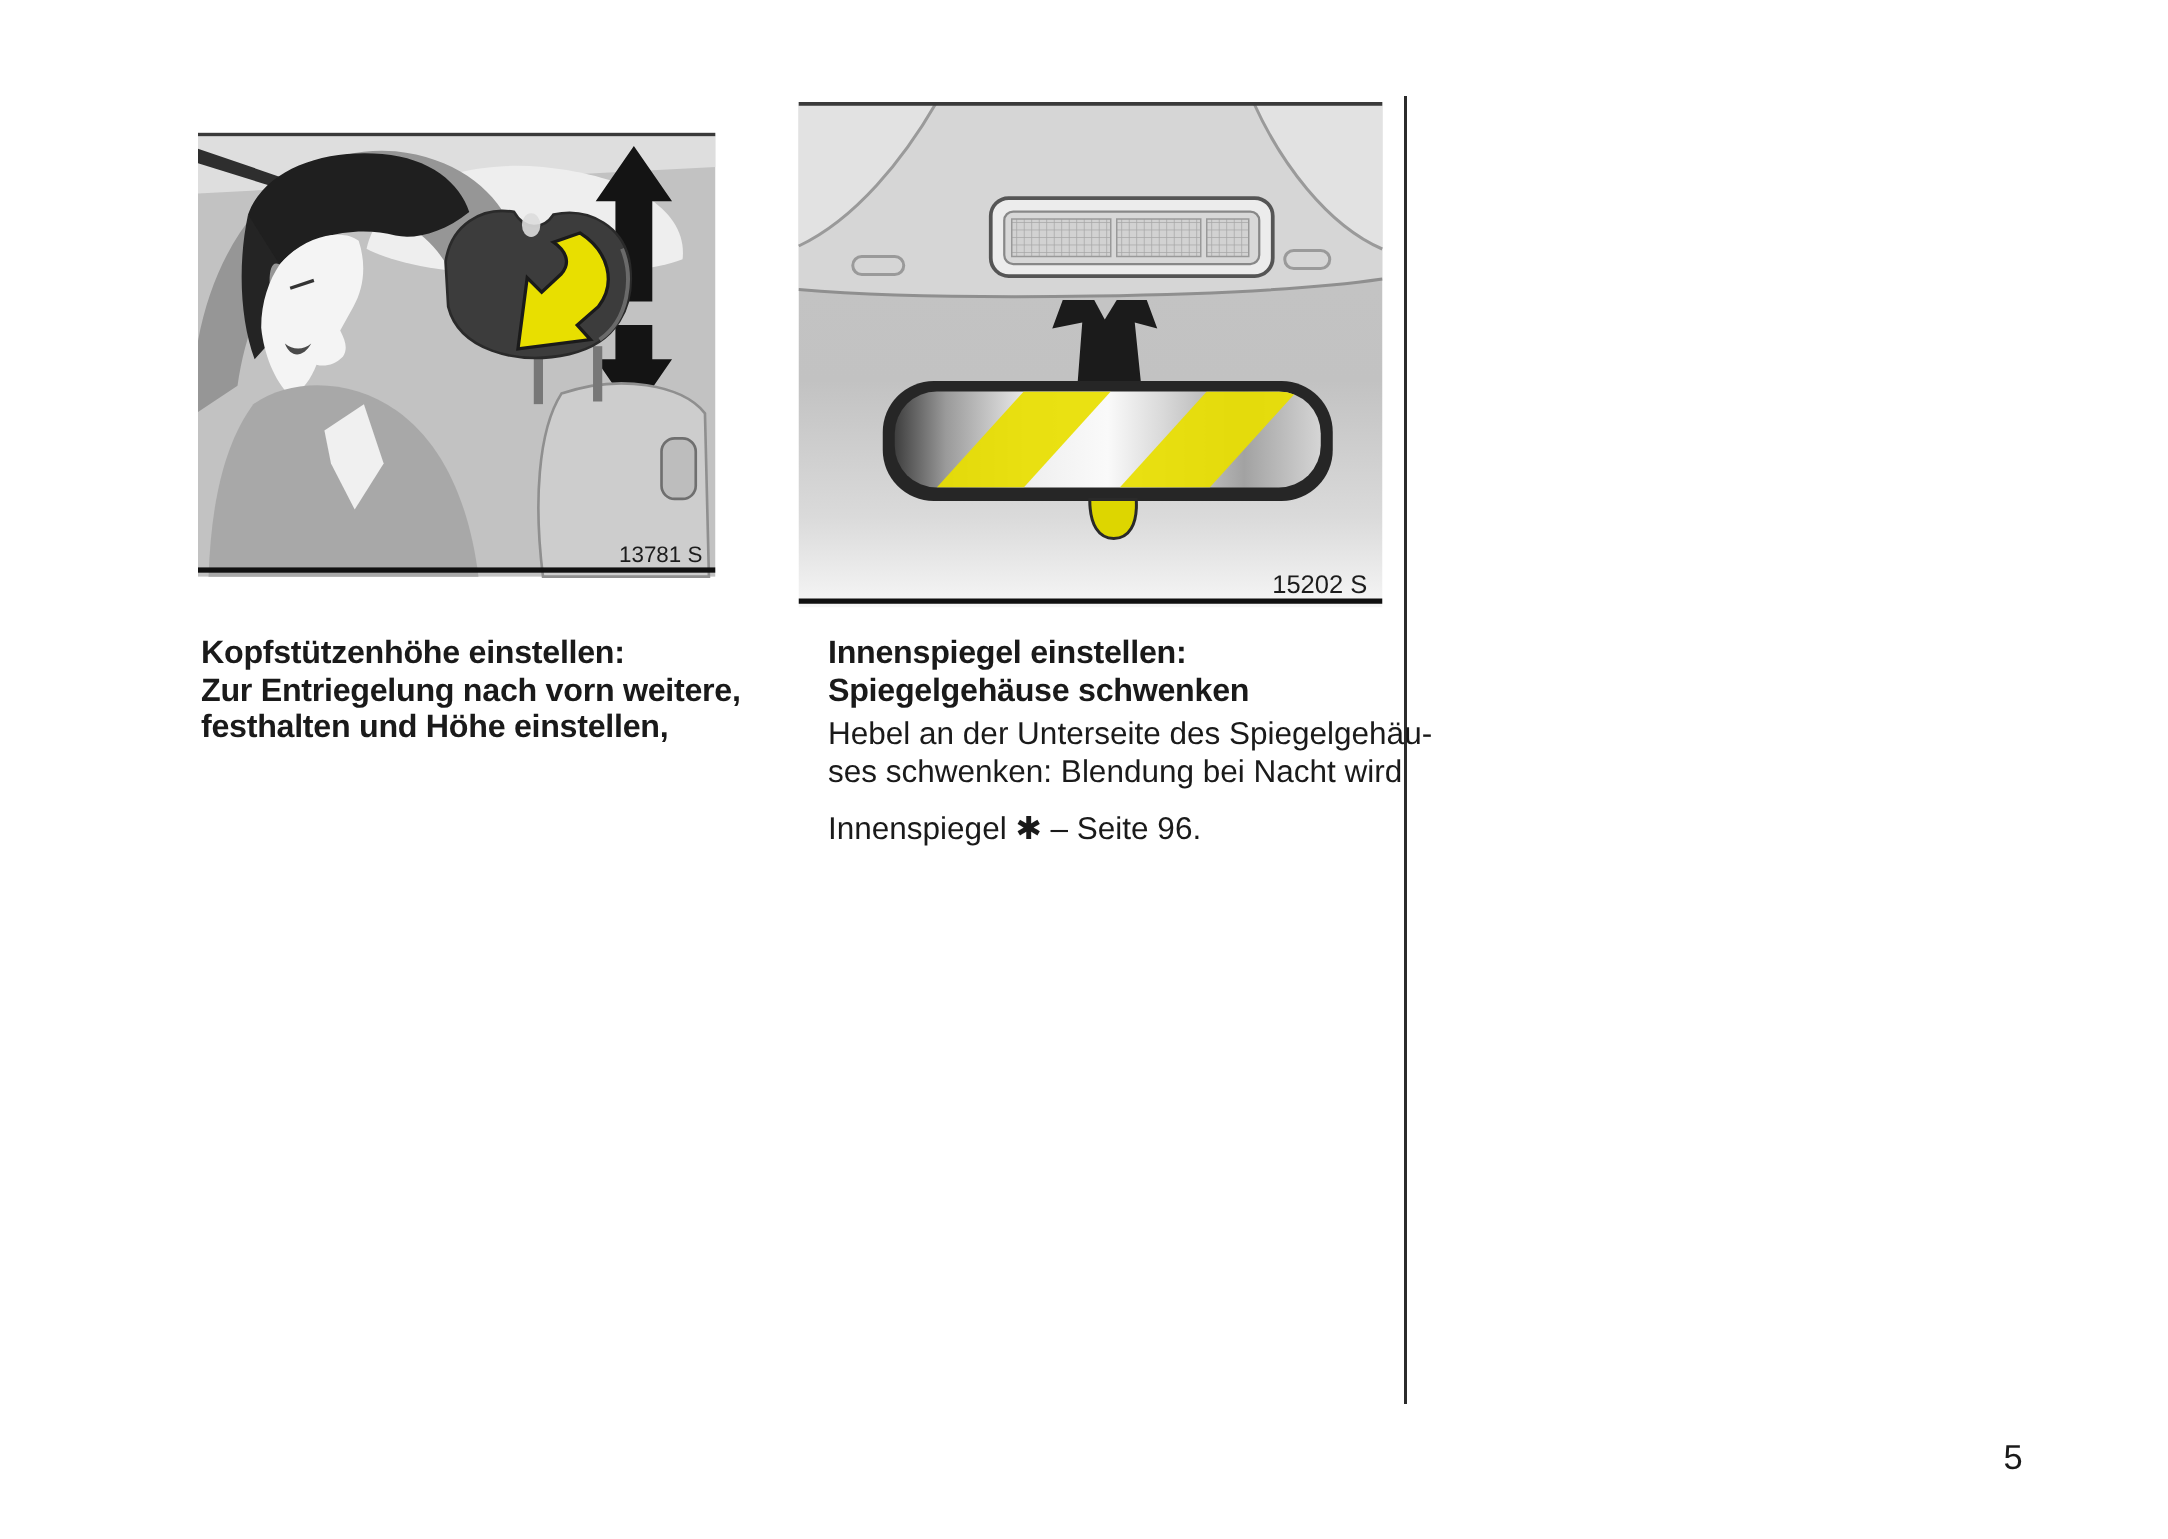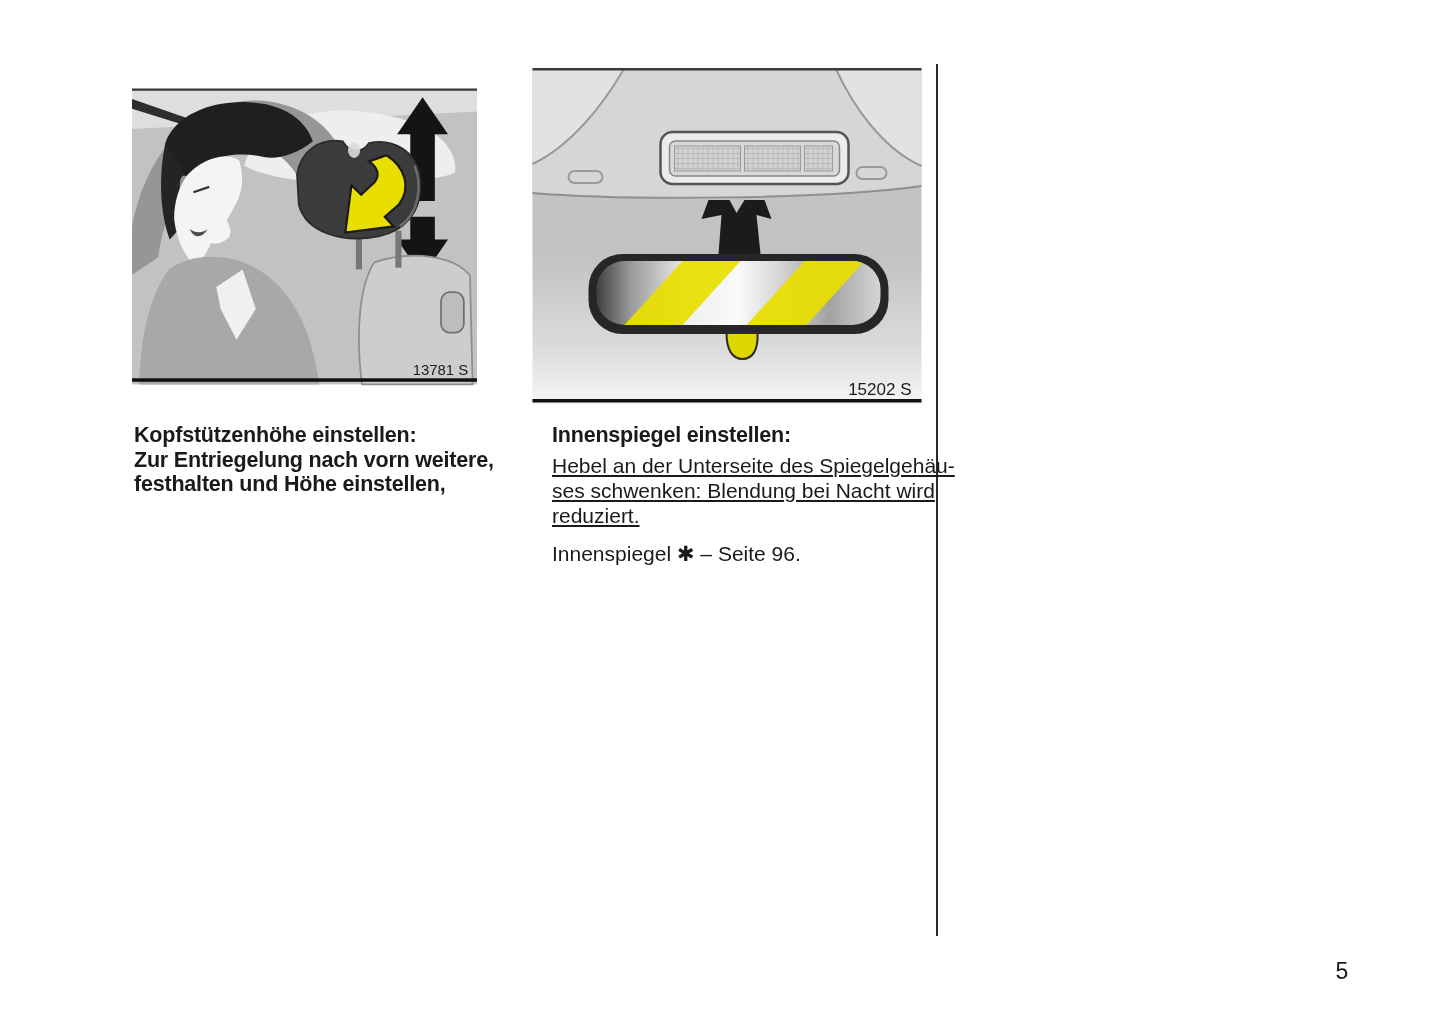--- a/index.html
+++ b/index.html
@@ -7,21 +7,21 @@
   .figure{position:absolute;top:68px;}
   #figure-left{left:89px;width:345px;height:337px;margin-left:43px;}
   #figure-right{left:527px;width:400px;height:337px;}
   .figure svg{display:block;width:100%;height:100%;}
   #divider{position:absolute;left:936px;top:64px;width:2px;height:872px;background:#2b2b2b;}
   .textcol{position:absolute;top:423px;width:408px;}
   #text-left{left:98px;margin-left:36px;}
   #text-right{left:552px;}
   .h-line{font-weight:700;font-size:21.5px;line-height:24.5px;letter-spacing:-0.2px;}
   .b-line{font-size:21px;line-height:25px;}
-  .para{margin-top:5px;text-decoration:underline;}
+  .para{margin-top:5px;}
   .note{margin-top:13px;}
   #page-number{position:absolute;left:1322px;top:958px;width:40px;text-align:center;font-size:23px;}
   .cap{font-family:"Liberation Sans","DejaVu Sans",sans-serif;}
 </style>
 </head>
 <body>
 
 <div class="figure" id="figure-left">
   <svg viewBox="0 0 393 337">
     <rect width="393" height="337" fill="#c2c2c2"></rect>
@@ -131,24 +131,24 @@
   <div>
     <div class="h-line">Kopfstützenhöhe einstellen:</div>
     <div class="h-line">Zur Entriegelung nach vorn weitere,</div>
     <div class="h-line">festhalten und Höhe einstellen,</div>
   </div>
 </div>
 
 <div class="textcol" id="text-right">
   <div>
     <div class="h-line">Innenspiegel einstellen:</div>
+    <div class="h-line">Spiegelgehäuse schwenken</div>
   </div>
   <div class="para">
     <div class="b-line">Hebel an der Unterseite des Spiegelgehäu-</div>
     <div class="b-line">ses schwenken: Blendung bei Nacht wird</div>
-    <div class="b-line">reduziert.</div>
   </div>
   <div class="note">
     <div class="b-line">Innenspiegel ✱ – Seite 96.</div>
   </div>
 </div>
 
 <div id="page-number">5</div>
 
 </body></html>

